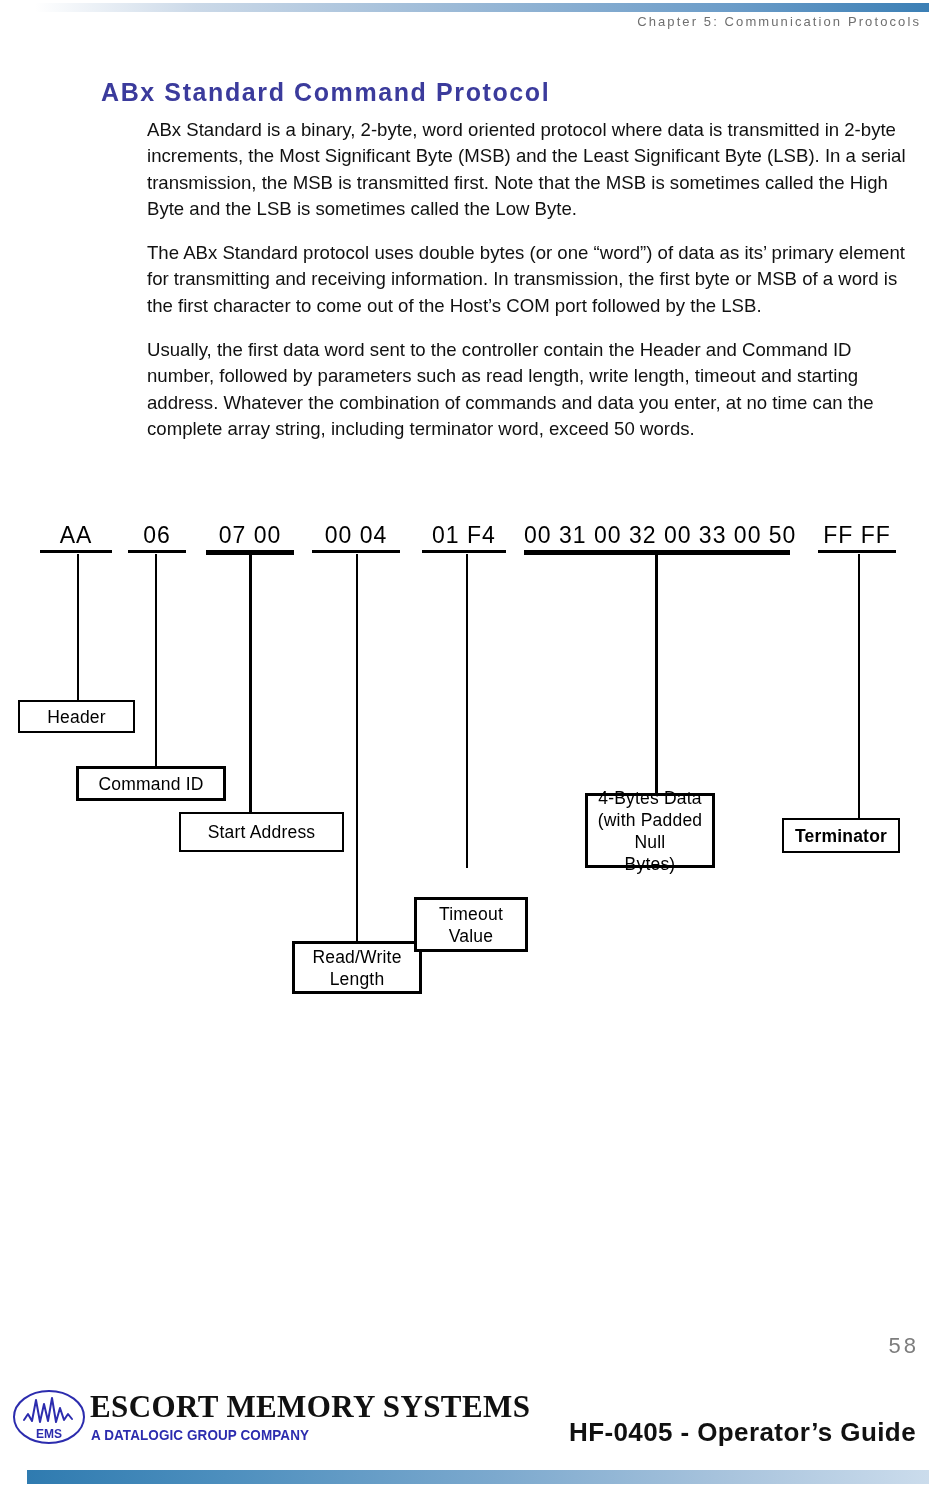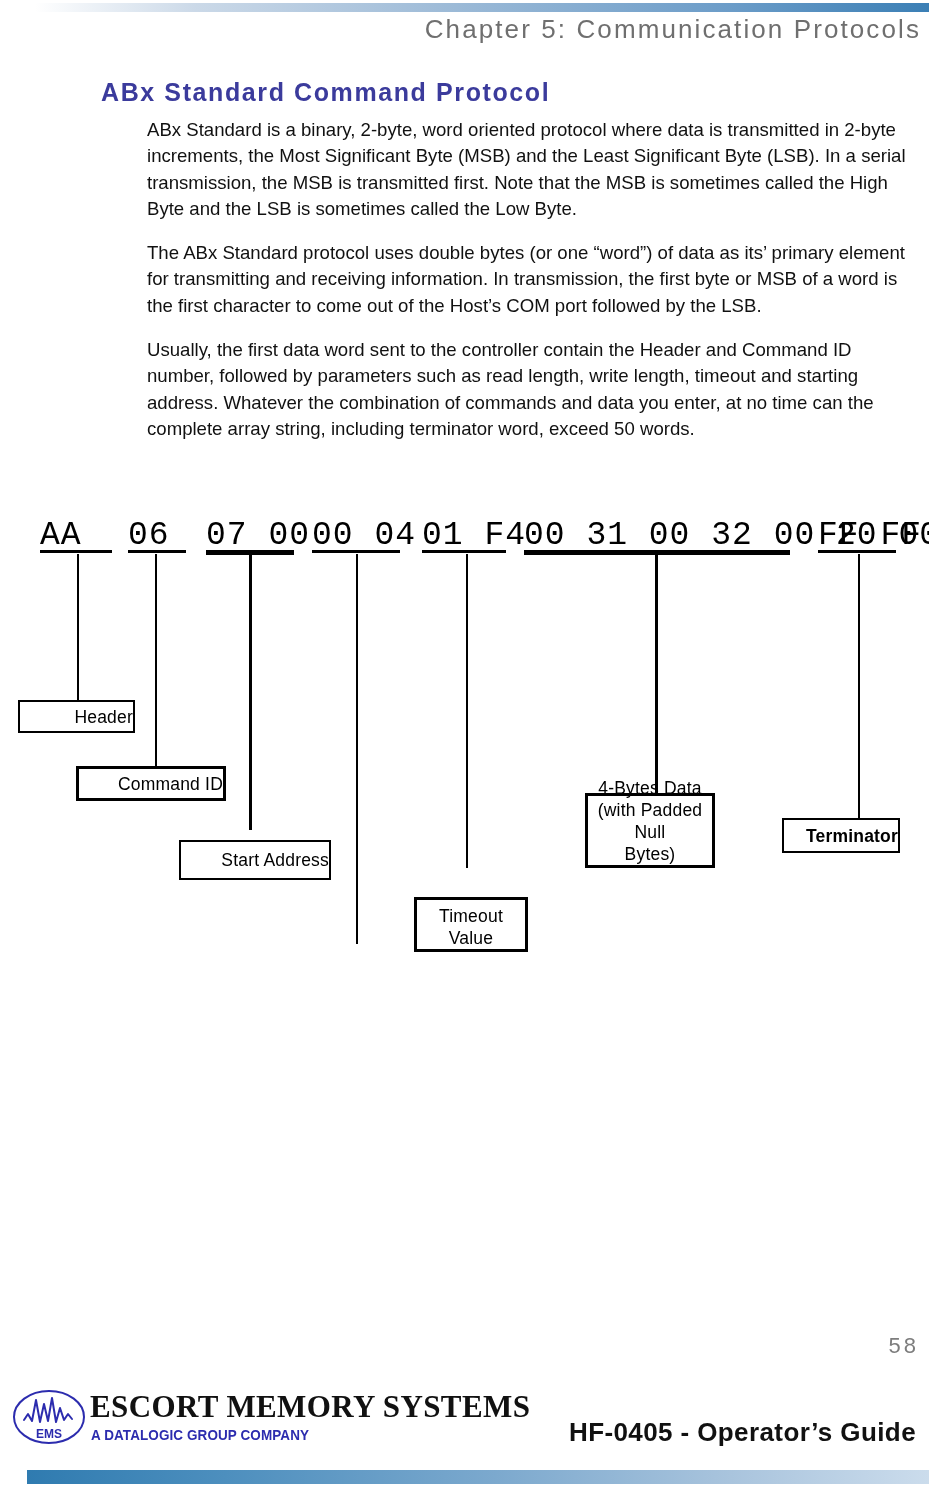--- a/index.html
+++ b/index.html
@@ -24,21 +24,21 @@
     width: 894px;
     height: 9px;
     background: linear-gradient(to right, #ffffff 0%, #cbd9e8 18%, #9fbcd8 45%, #6b9cc8 78%, #3b7fb5 100%);
   }
 
   
   .chapter-header {
     position: absolute;
     right: 8px;
     top: 14px;
-    font-size: 26px;
+    font-size: 13px;
     letter-spacing: 2.1px;
     color: #6f6f6f;
     font-family: "Liberation Sans", sans-serif;
     white-space: nowrap;
   }
 
   
   .page-title {
     position: absolute;
     left: 101px;
@@ -80,27 +80,26 @@
     font-size: 23px;
     font-weight: bold;
     color: #000000;
     letter-spacing: 0.2px;
     white-space: nowrap;
   }
 
   
   .hexfield {
     position: absolute;
-    text-align: left;
-    font-size: 33px;
+    text-align: center;
+    font-size: 23px;
     letter-spacing: 1px;
     color: #000000;
     white-space: nowrap;
     line-height: 27px;
-    font-family: Liberation Mono, monospace;
   }
   .hexfield .rule {
     height: 3px;
     background: #000;
     margin-top: 1px;
   }
   .hexfield.thick .rule { height: 5px; }
 
   
   .conn {
@@ -111,21 +110,21 @@
   .conn.thick { width: 3.4px; }
 
   
   .lbox {
     position: absolute;
     box-sizing: border-box;
     border: 2px solid #000000;
     background: #ffffff;
     display: flex;
     align-items: center;
-    justify-content: flex-end;
+    justify-content: center;
     text-align: center;
     font-size: 17.5px;
     line-height: 22px;
     color: #000000;
     letter-spacing: 0.2px;
   }
   .lbox.bold { border-width: 3px; }
 
   
   .page-number {
@@ -230,21 +229,21 @@
     <span>00 04</span>
     <div class="rule"></div>
   </div>
 
   <div class="hexfield" style="left:422px; top:72px; width:84px;">
     <span>01 F4</span>
     <div class="rule"></div>
   </div>
 
   <div class="hexfield thick" style="left:524px; top:72px; width:266px;">
-    <span>00 31 00 32 00 20 00 34</span>
+    <span>00 31 00 32 00 33 00 50</span>
     <div class="rule"></div>
   </div>
 
   <div class="hexfield" style="left:818px; top:72px; width:78px;">
     <span>FF FF</span>
     <div class="rule"></div>
   </div>
 
   <div class="conn" style="left:77px;  top:104px; height:148px;"></div>
   <div class="conn" style="left:155px; top:104px; height:214px;"></div>
@@ -255,24 +254,28 @@
   <div class="conn" style="left:858px; top:104px; height:266px;"></div>
 
   <div class="lbox" style="left:18px; top:250px; width:117px; height:33px;">
     <span>Header</span>
   </div>
 
   <div class="lbox bold" style="left:76px; top:316px; width:150px; height:35px;">
     <span>Command ID</span>
   </div>
 
-  <div class="lbox" style="left:179px; top:390px; width:152px; height:40px;">
+  <div class="lbox" style="left:179px; top:362px; width:165px; height:40px;">
     <span>Start Address</span>
   </div>
 
+  <div class="lbox bold" style="left:292px; top:491px; width:130px; height:53px; flex-direction:column;">
+    <span>Read/Write</span>
+    <span>Length</span>
+  </div>
 
   <div class="lbox bold" style="left:414px; top:411px; width:114px; height:55px; flex-direction:column;margin-top:36px;">
     <span>Timeout</span>
     <span>Value</span>
   </div>
 
   <div class="lbox bold" style="left:585px; top:343px; width:130px; height:75px; flex-direction:column;">
     <span>4-Bytes Data</span>
     <span>(with Padded Null</span>
     <span>Bytes)</span>

